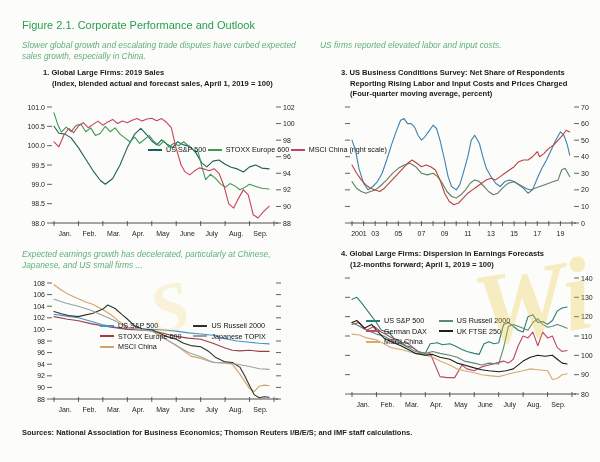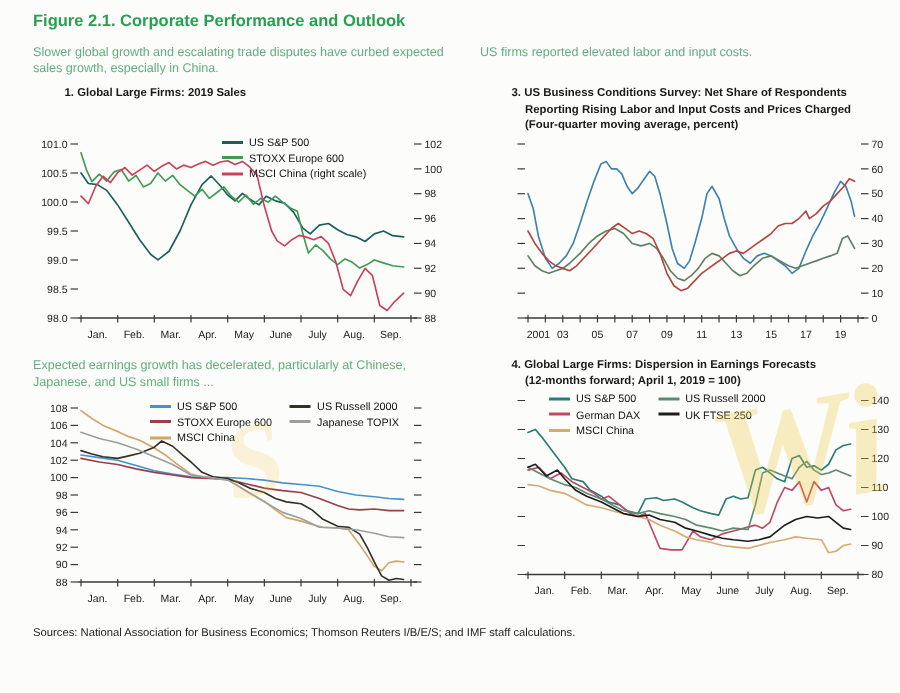--- a/index.html
+++ b/index.html
@@ -2,36 +2,36 @@
 <html><head>
 <meta charset="utf-8">
 <style>
   html,body{margin:0;padding:0;background:#fff;}
   .page{
     position:relative;width:600px;height:462px;overflow:hidden;
     background:#fcfcfa;
     font-family:"Liberation Sans",sans-serif;color:#1a1a1a;
     padding:6px 10px 0 20px;box-sizing:border-box;
   }
-  .fig-title{font-size:11px;font-weight:bold;color:#27a050;margin:2px 0 9px 2px;}
+  .fig-title{font-size:11px;font-weight:normal;color:#27a050;margin:13px 0 9px 2px;}
   .grid{display:grid;grid-template-columns:292px 278px;column-gap:6px;}
-  .note{font-size:8.4px;line-height:11px;color:#62af7c;min-height:25px;margin:0 0 3px 2px;padding-right:10px;}
+  .note{font-size:8.4px;line-height:11px;color:#62af7c;min-height:25px;margin:0 0 3px 2px;padding-right:10px;font-style:italic;}
   .ptitle{font-size:7.6px;line-height:10.5px;font-weight:bold;margin-left:23px;padding-right:4px;}
   .ptitle .t{display:block;padding-left:9px;text-indent:-9px;}
   .ptitle .s{display:block;padding-left:9px;}
   .row1 .ptitle{height:33px;}
   .row2 .ptitle{height:23px;}
   .row2{margin-top:6px;}
   .chart{position:relative;width:284px;height:142px;}
   svg text.tick{font-family:"Liberation Sans",sans-serif;font-size:7px;fill:#222;}
-  .legend{position:absolute;display:flex;flex-direction:column;gap:1.5px;background:transparent;}
+  .legend{position:absolute;display:flex;flex-direction:row;gap:1.5px;background:transparent;margin-top:44px;}
   .legend.cols2{display:grid;grid-template-rows:repeat(3,auto);grid-auto-flow:column;column-gap:12px;row-gap:1.5px;}
   .li{display:flex;align-items:center;gap:4px;font-size:7.2px;white-space:nowrap;color:#111;}
   .sw{width:14px;height:2px;flex:none;}
-  .sources{font-size:7.5px;color:#222;margin-top:9px;margin-left:2px;}
+  .sources{font-size:7.5px;color:#222;margin-top:9px;margin-left:2px;font-weight:bold;}
   .watermark{
     position:absolute;right:8px;top:242px;font-size:104px;font-style:italic;font-weight:bold;
     color:rgba(236,199,61,0.30);transform:rotate(-10deg);pointer-events:none;
     font-family:"Liberation Serif",serif;
   }
   .watermark2{
     position:absolute;left:150px;top:268px;font-size:70px;font-style:italic;font-weight:bold;
     color:rgba(236,199,61,0.18);transform:rotate(-12deg);pointer-events:none;
     font-family:"Liberation Serif",serif;
   }
@@ -40,20 +40,21 @@
 <body>
 
 <div class="page">
   <div class="fig-title">Figure 2.1. Corporate Performance and Outlook</div>
 
   <div class="grid row1">
     <div>
       <div class="note">Slower global growth and escalating trade disputes have curbed expected sales growth, especially in China.</div>
       <div class="ptitle">
         <span class="t">1. Global Large Firms: 2019 Sales</span>
+        <span class="s">(Index, blended actual and forecast sales, April 1, 2019 = 100)</span>
       </div>
       <div class="chart"><svg width="284" height="142">
             <line x1="32" y1="122" x2="258" y2="122" stroke="#3a3a3a" stroke-width="0.9"></line>
             <line x1="34" y1="120" x2="34" y2="125" stroke="#3a3a3a" stroke-width="0.8"></line>
             <line x1="58.44444444444444" y1="120" x2="58.44444444444444" y2="125" stroke="#3a3a3a" stroke-width="0.8"></line>
             <line x1="82.88888888888889" y1="120" x2="82.88888888888889" y2="125" stroke="#3a3a3a" stroke-width="0.8"></line>
             <line x1="107.33333333333333" y1="120" x2="107.33333333333333" y2="125" stroke="#3a3a3a" stroke-width="0.8"></line>
             <line x1="131.77777777777777" y1="120" x2="131.77777777777777" y2="125" stroke="#3a3a3a" stroke-width="0.8"></line>
             <line x1="156.22222222222223" y1="120" x2="156.22222222222223" y2="125" stroke="#3a3a3a" stroke-width="0.8"></line>
             <line x1="180.66666666666666" y1="120" x2="180.66666666666666" y2="125" stroke="#3a3a3a" stroke-width="0.8"></line>

